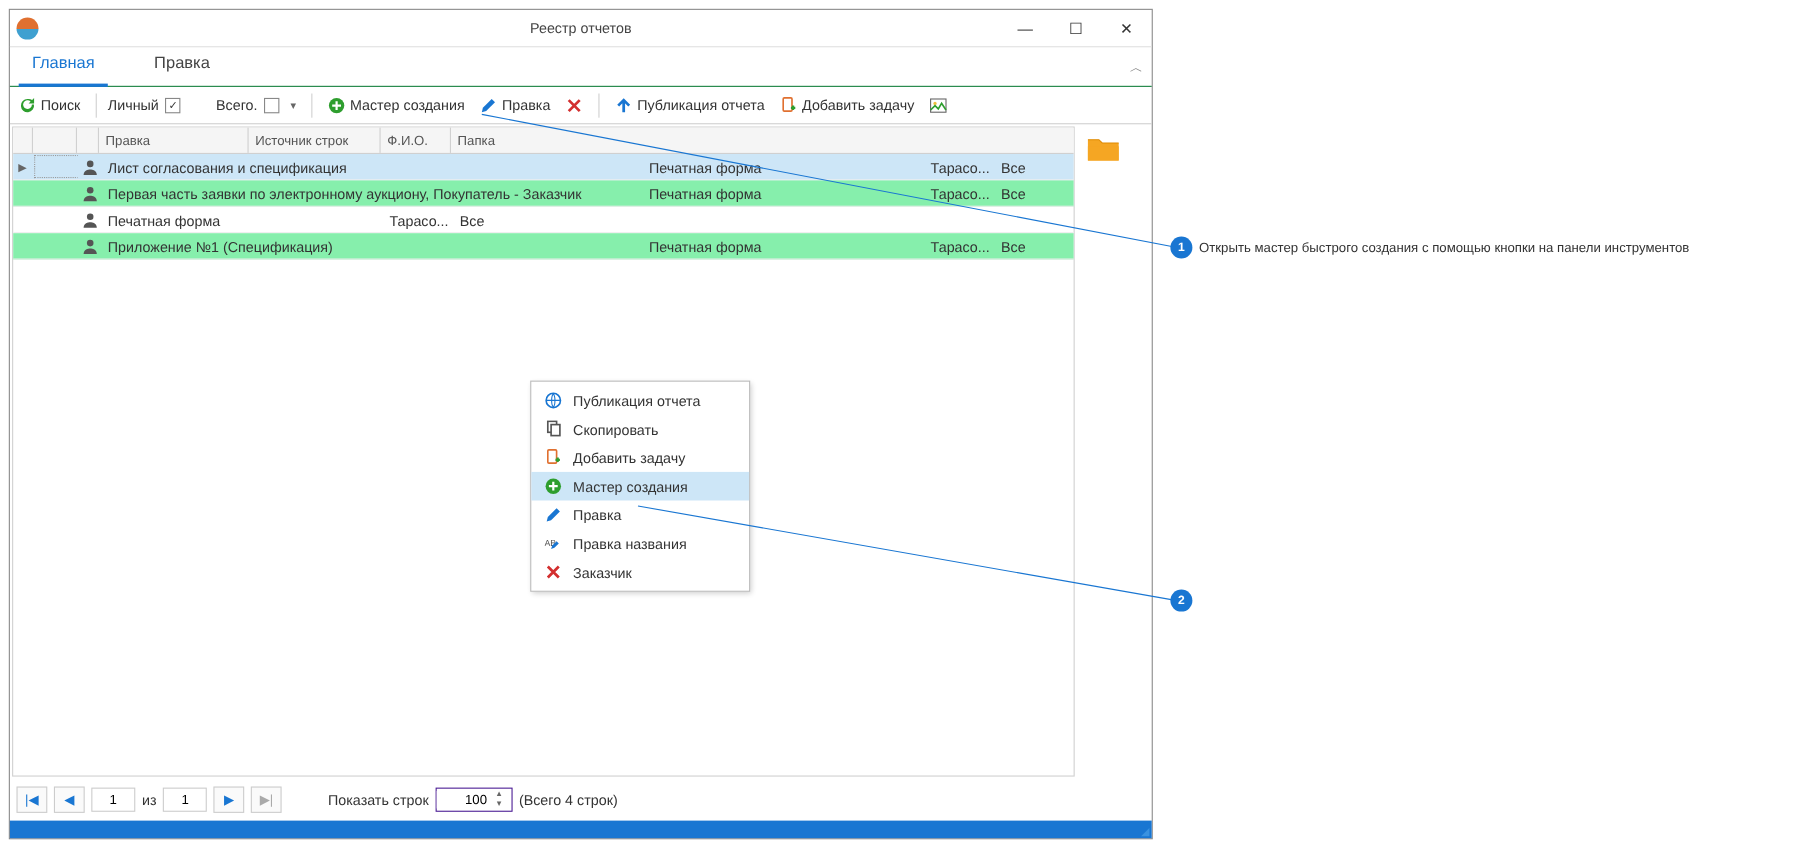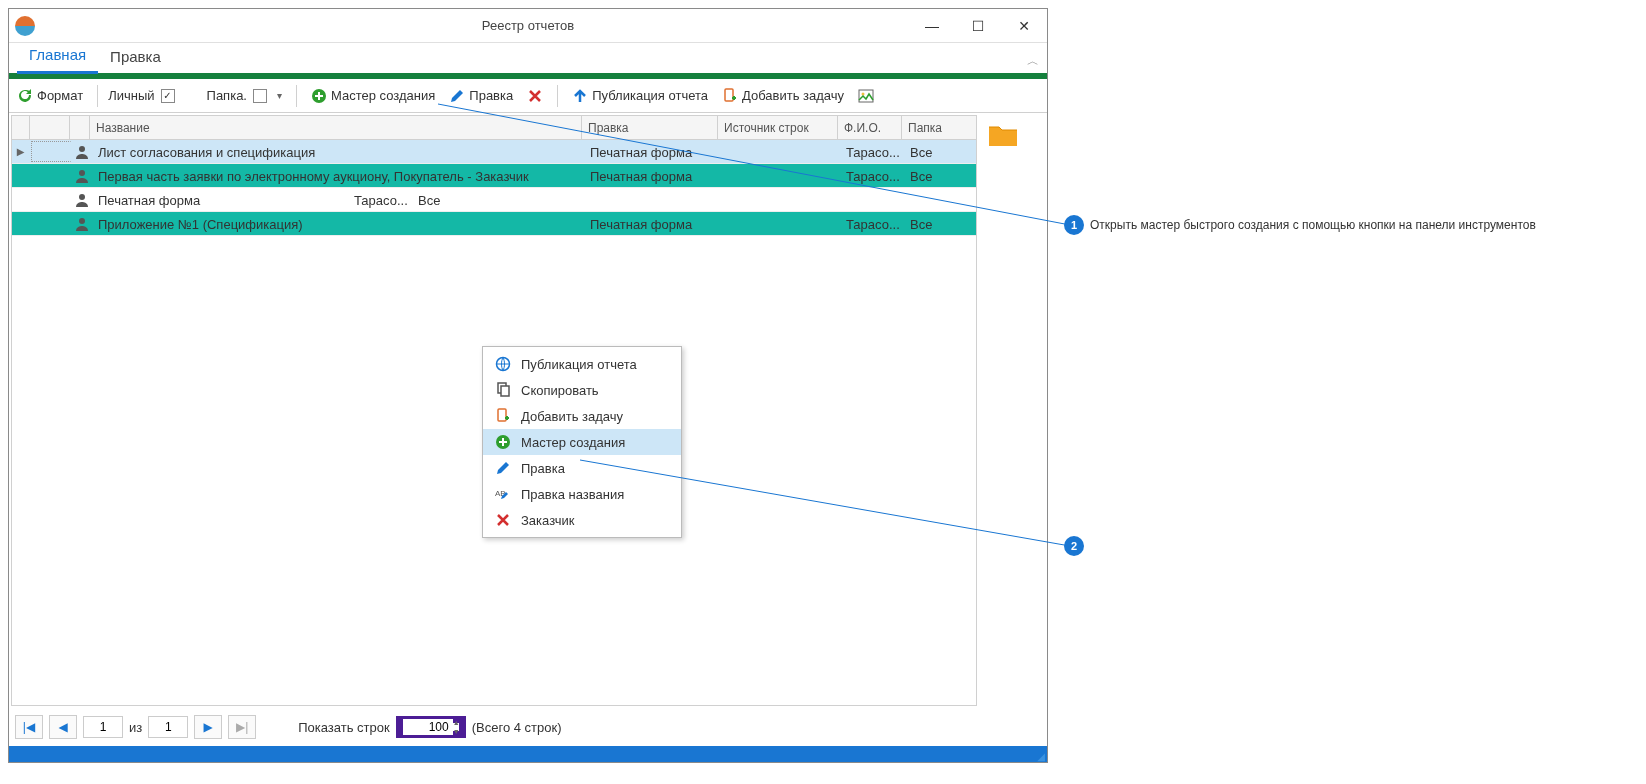--- a/index.html
+++ b/index.html
@@ -44,25 +44,25 @@
     margin-left: auto;
     display: flex;
   }
   .titlebar .win-btn {
     width: 46px; height: 34px;
     display: flex; align-items: center; justify-content: center;
     font-size: 14px; color: #333;
   }
   .tabs-row {
     display: flex;
-    align-items: flex-end;
     height: 36px;
-    border-bottom: 6px solid #15803d;
+    border-bottom: 1px solid #15803d;
     padding: 0 8px;
     position: relative;
+    gap: 30px;
   }
   .tab {
     padding: 6px 12px 8px;
     font-size: 15px;
     color: #444;
     cursor: pointer;
   }
   .tab.active {
     color: #1976d2;
     border-bottom: 3px solid #1976d2;
@@ -152,21 +152,21 @@
   .grid-body .row > div {
     display: flex; align-items: center;
     padding: 12px 6px;
     overflow: hidden; white-space: nowrap; text-overflow: ellipsis;
     border-right: 1px solid transparent;
   }
   .grid-body .row.selected {
     background: #cde6f7;
   }
   .grid-body .row.alt {
-    background: #14b8a6;
+    background: #86efac;
   }
   .grid-body .col-ind { justify-content: center; color:#666; font-size:10px;}
   .grid-body .col-sel { border:1px dotted #999; margin:1px; }
   .grid-body .row .col-ico svg { width:16px; height:16px; }
   .context-menu {
     position: absolute;
     left: 470px;
     top: 230px;
     width: 200px;
     background: #fff;
@@ -200,21 +200,21 @@
     font-size: 12px;
   }
   .pinput {
     width: 40px; height: 22px;
     border: 1px solid #ccc;
     text-align: center;
     font-size: 12px;
   }
   .spin-input {
     width: 70px; height: 22px;
-    border: 7px solid #4c1d95;
+    border: 1px solid #4c1d95;
     display: flex; align-items: center;
   }
   .spin-input input {
     border: none; width: 50px; text-align: right; padding-right:4px; font-size:12px; outline:none;
   }
   .spin-input .spins { width:14px; display:flex; flex-direction:column; }
   .spin-input .spins span { font-size:7px; text-align:center; line-height:9px; color:#666; cursor:pointer;}
   .statusbar {
     height: 16px;
     background: #1976d2;
@@ -265,27 +265,27 @@
     <div class="collapse-ribbon">︿</div>
   </div>
 
   <div class="toolbar">
     <div class="tbtn">
       <span class="icon icon-refresh">
           <svg viewBox="0 0 16 16">
             <path d="M8 2a6 6 0 1 0 5.9 5H12a4 4 0 1 1-1.2-2.8L9 6h5V1l-1.8 1.8A6 6 0 0 0 8 2" fill="#2e9e2e"></path>
           </svg>
         </span>
-      <span>Формат</span>
+      <span>Поиск</span>
     </div>
     <div class="tsep"></div>
     <span>Личный</span>
     <span class="chk">✓</span>
     <span style="width:20px"></span>
-    <span>Папка.</span>
+    <span>Всего.</span>
     <span class="chk"></span>
     <span class="chevron-down">▾</span>
     <div class="tsep"></div>
     <div class="tbtn">
       <span class="icon icon-plus">
           <svg viewBox="0 0 16 16">
             <circle cx="8" cy="8" r="7" fill="#2e9e2e"></circle>
             <path d="M4 8h8M8 4v8" stroke="#fff" stroke-width="2"></path>
           </svg>
         </span>
@@ -334,21 +334,20 @@
         </span>
     </div>
   </div>
 
   <div class="content-area">
     <div class="grid-wrap">
       <div class="grid-header">
         <div class="col-ind"></div>
         <div class="col-sel"></div>
         <div class="col-ico"></div>
-        <div class="col-name">Название</div>
         <div class="col-format">Правка</div>
         <div class="col-source">Источник строк</div>
         <div class="col-fio">Ф.И.О.</div>
         <div class="col-folder">Папка</div>
       </div>
       <div class="grid-body">
         <div class="row selected">
           <div class="col-ind">▶</div>
           <div class="col-sel"></div>
           <div class="col-ico">

